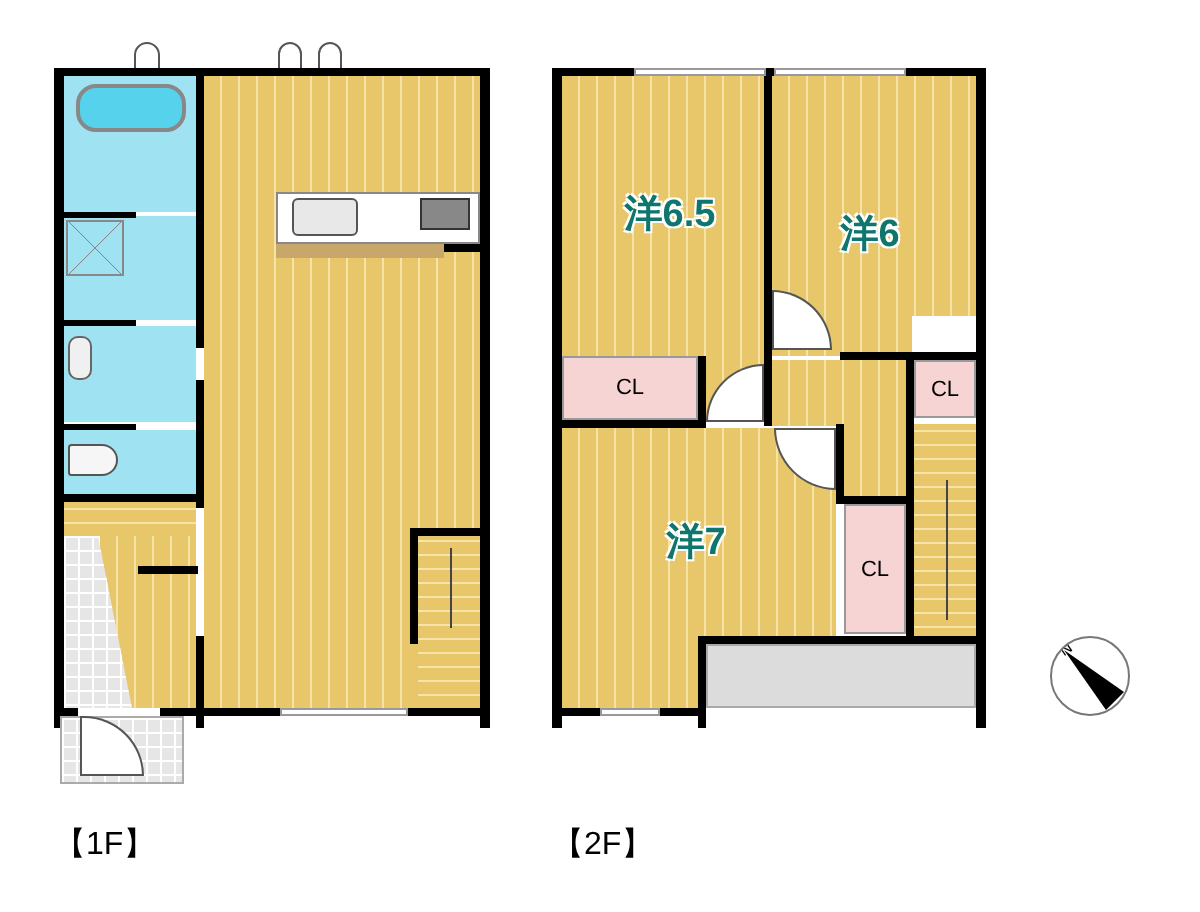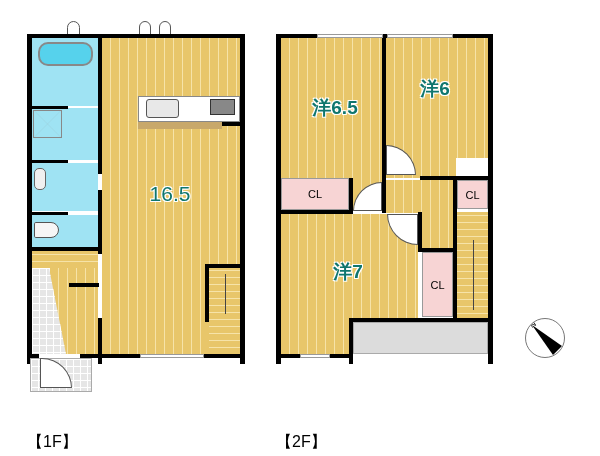--- a/index.html
+++ b/index.html
@@ -8,21 +8,21 @@
   .wood { background-color: #e8c66a; background-image: repeating-linear-gradient(90deg, #e8c66a 0px, #e8c66a 8px, #f6e3a8 8px, #f6e3a8 9px); }
   .wood-h { background-color: #e8c66a; background-image: repeating-linear-gradient(0deg, #e8c66a 0px, #e8c66a 6px, #f6e3a8 6px, #f6e3a8 7px); }
   .tile { background-color: #9fe3f3; }
   .cl { background: #f7d4d4; border: 1px solid #999; }
   .wall { background: #000; }
   .win { background: #fff; border: 1px solid #999; }
   .gray { background: #dcdcdc; border: 1px solid #aaa; }
   .entry { background-color: #e6e6e6; background-image: linear-gradient(#fff 1px, transparent 1px), linear-gradient(90deg, #fff 1px, transparent 1px); background-size: 7px 7px; }
   .label { position: absolute; color: #0f766e; font-weight: bold; text-align: center; line-height: 1.1; text-shadow: -1px -1px 0 #fff, 1px -1px 0 #fff, -1px 1px 0 #fff, 1px 1px 0 #fff; }
   .cl-label { position: absolute; font-size: 11px; color: #000; display:flex; align-items:center; justify-content:center; }
-  .floor-tag { position: absolute; font-size: 16px; color: #000; margin-top: 20px; }
+  .floor-tag { position: absolute; font-size: 16px; color: #000; }
   .door-arc { position: absolute; background: #fff; border: 1px solid #555; }
 </style>
 </head>
 <body>
 
 <div>
 
   <div class="door-arc" style="left:67px;top:21px;width:13px;height:14px;border-radius:13px 13px 0 0;"></div>
   <div class="door-arc" style="left:139px;top:21px;width:12px;height:14px;border-radius:12px 12px 0 0;"></div>
   <div class="door-arc" style="left:159px;top:21px;width:12px;height:14px;border-radius:12px 12px 0 0;"></div>
@@ -34,21 +34,20 @@
   <div class="wood abs" style="left:102px;top:38px;width:138px;height:116px;"></div>
   <div class="wood abs" style="left:102px;top:154px;width:138px;height:200px;"></div>
 
   <div class="abs" style="left:138px;top:96px;width:102px;height:26px;background:#fff;border:1px solid #888;"></div>
   <div class="abs" style="left:146px;top:99px;width:33px;height:19px;background:#e8e8e8;border:1px solid #555;border-radius:3px;"></div>
   <div class="abs" style="left:210px;top:99px;width:25px;height:16px;background:#888;border:1px solid #333;"></div>
   <div class="abs" style="left:138px;top:122px;width:84px;height:7px;background:#c8a86a;"></div>
   <div class="wall abs" style="left:222px;top:122px;width:18px;height:4px;"></div>
 
   <div class="label" style="left:130px;top:182px;width:80px;font-size:21px;font-weight:normal;">
-    <div>16.5</div>
   </div>
 
   <div class="tile abs" style="left:32px;top:38px;width:66px;height:68px;"></div>
   <div class="abs" style="left:38px;top:42px;width:55px;height:24px;background:#56d2ec;border:2px solid #888;border-radius:10px;"></div>
   <div class="tile abs" style="left:32px;top:108px;width:66px;height:52px;"></div>
   <div class="abs" style="left:33px;top:110px;width:29px;height:28px;border:1px solid #888;background:linear-gradient(45deg,transparent 49%,#888 50%,transparent 51%),linear-gradient(-45deg,transparent 49%,#888 50%,transparent 51%);"></div>
   <div class="tile abs" style="left:32px;top:163px;width:66px;height:48px;"></div>
   <div class="abs" style="left:34px;top:168px;width:12px;height:22px;background:#f0f0f0;border:1px solid #666;border-radius:5px;"></div>
   <div class="tile abs" style="left:32px;top:215px;width:66px;height:32px;"></div>
   <div class="abs" style="left:34px;top:222px;width:25px;height:16px;background:#f6f6f6;border:1px solid #555;border-radius:2px 9px 9px 2px;"></div>
@@ -89,21 +88,21 @@
   <div class="wall abs" style="left:488px;top:34px;width:5px;height:330px;"></div>
 
   <div class="wood abs" style="left:281px;top:38px;width:101px;height:172px;"></div>
   <div class="label" style="left:295px;top:98px;width:80px;font-size:19px;">洋6.5</div>
   <div class="cl abs" style="left:281px;top:178px;width:68px;height:32px;"></div>
   <div class="cl-label" style="left:281px;top:178px;width:68px;height:32px;">CL</div>
   <div class="wall abs" style="left:349px;top:178px;width:4px;height:35px;"></div>
 
   <div class="wood abs" style="left:386px;top:38px;width:102px;height:120px;"></div>
   <div class="wood abs" style="left:386px;top:158px;width:70px;height:20px;"></div>
-  <div class="label" style="left:405px;top:79px;width:60px;font-size:19px;">洋6</div>
+  <div class="label" style="left:405px;top:108px;width:60px;font-size:19px;">洋6</div>
   <div class="wall abs" style="left:382px;top:38px;width:4px;height:175px;"></div>
   <div class="door-arc" style="left:386px;top:145px;width:30px;height:30px;border-radius:0 30px 0 0;"></div>
   <div class="wall abs" style="left:420px;top:176px;width:68px;height:4px;"></div>
   <div class="cl abs" style="left:457px;top:180px;width:31px;height:29px;"></div>
   <div class="cl-label" style="left:457px;top:180px;width:31px;height:29px;">CL</div>
   <div class="wall abs" style="left:453px;top:176px;width:4px;height:36px;"></div>
 
   <div class="wood abs" style="left:386px;top:180px;width:67px;height:33px;"></div>
   <div class="door-arc" style="left:353px;top:182px;width:29px;height:29px;border-radius:29px 0 0 0;"></div>
   <div class="wall abs" style="left:281px;top:210px;width:72px;height:4px;"></div>

